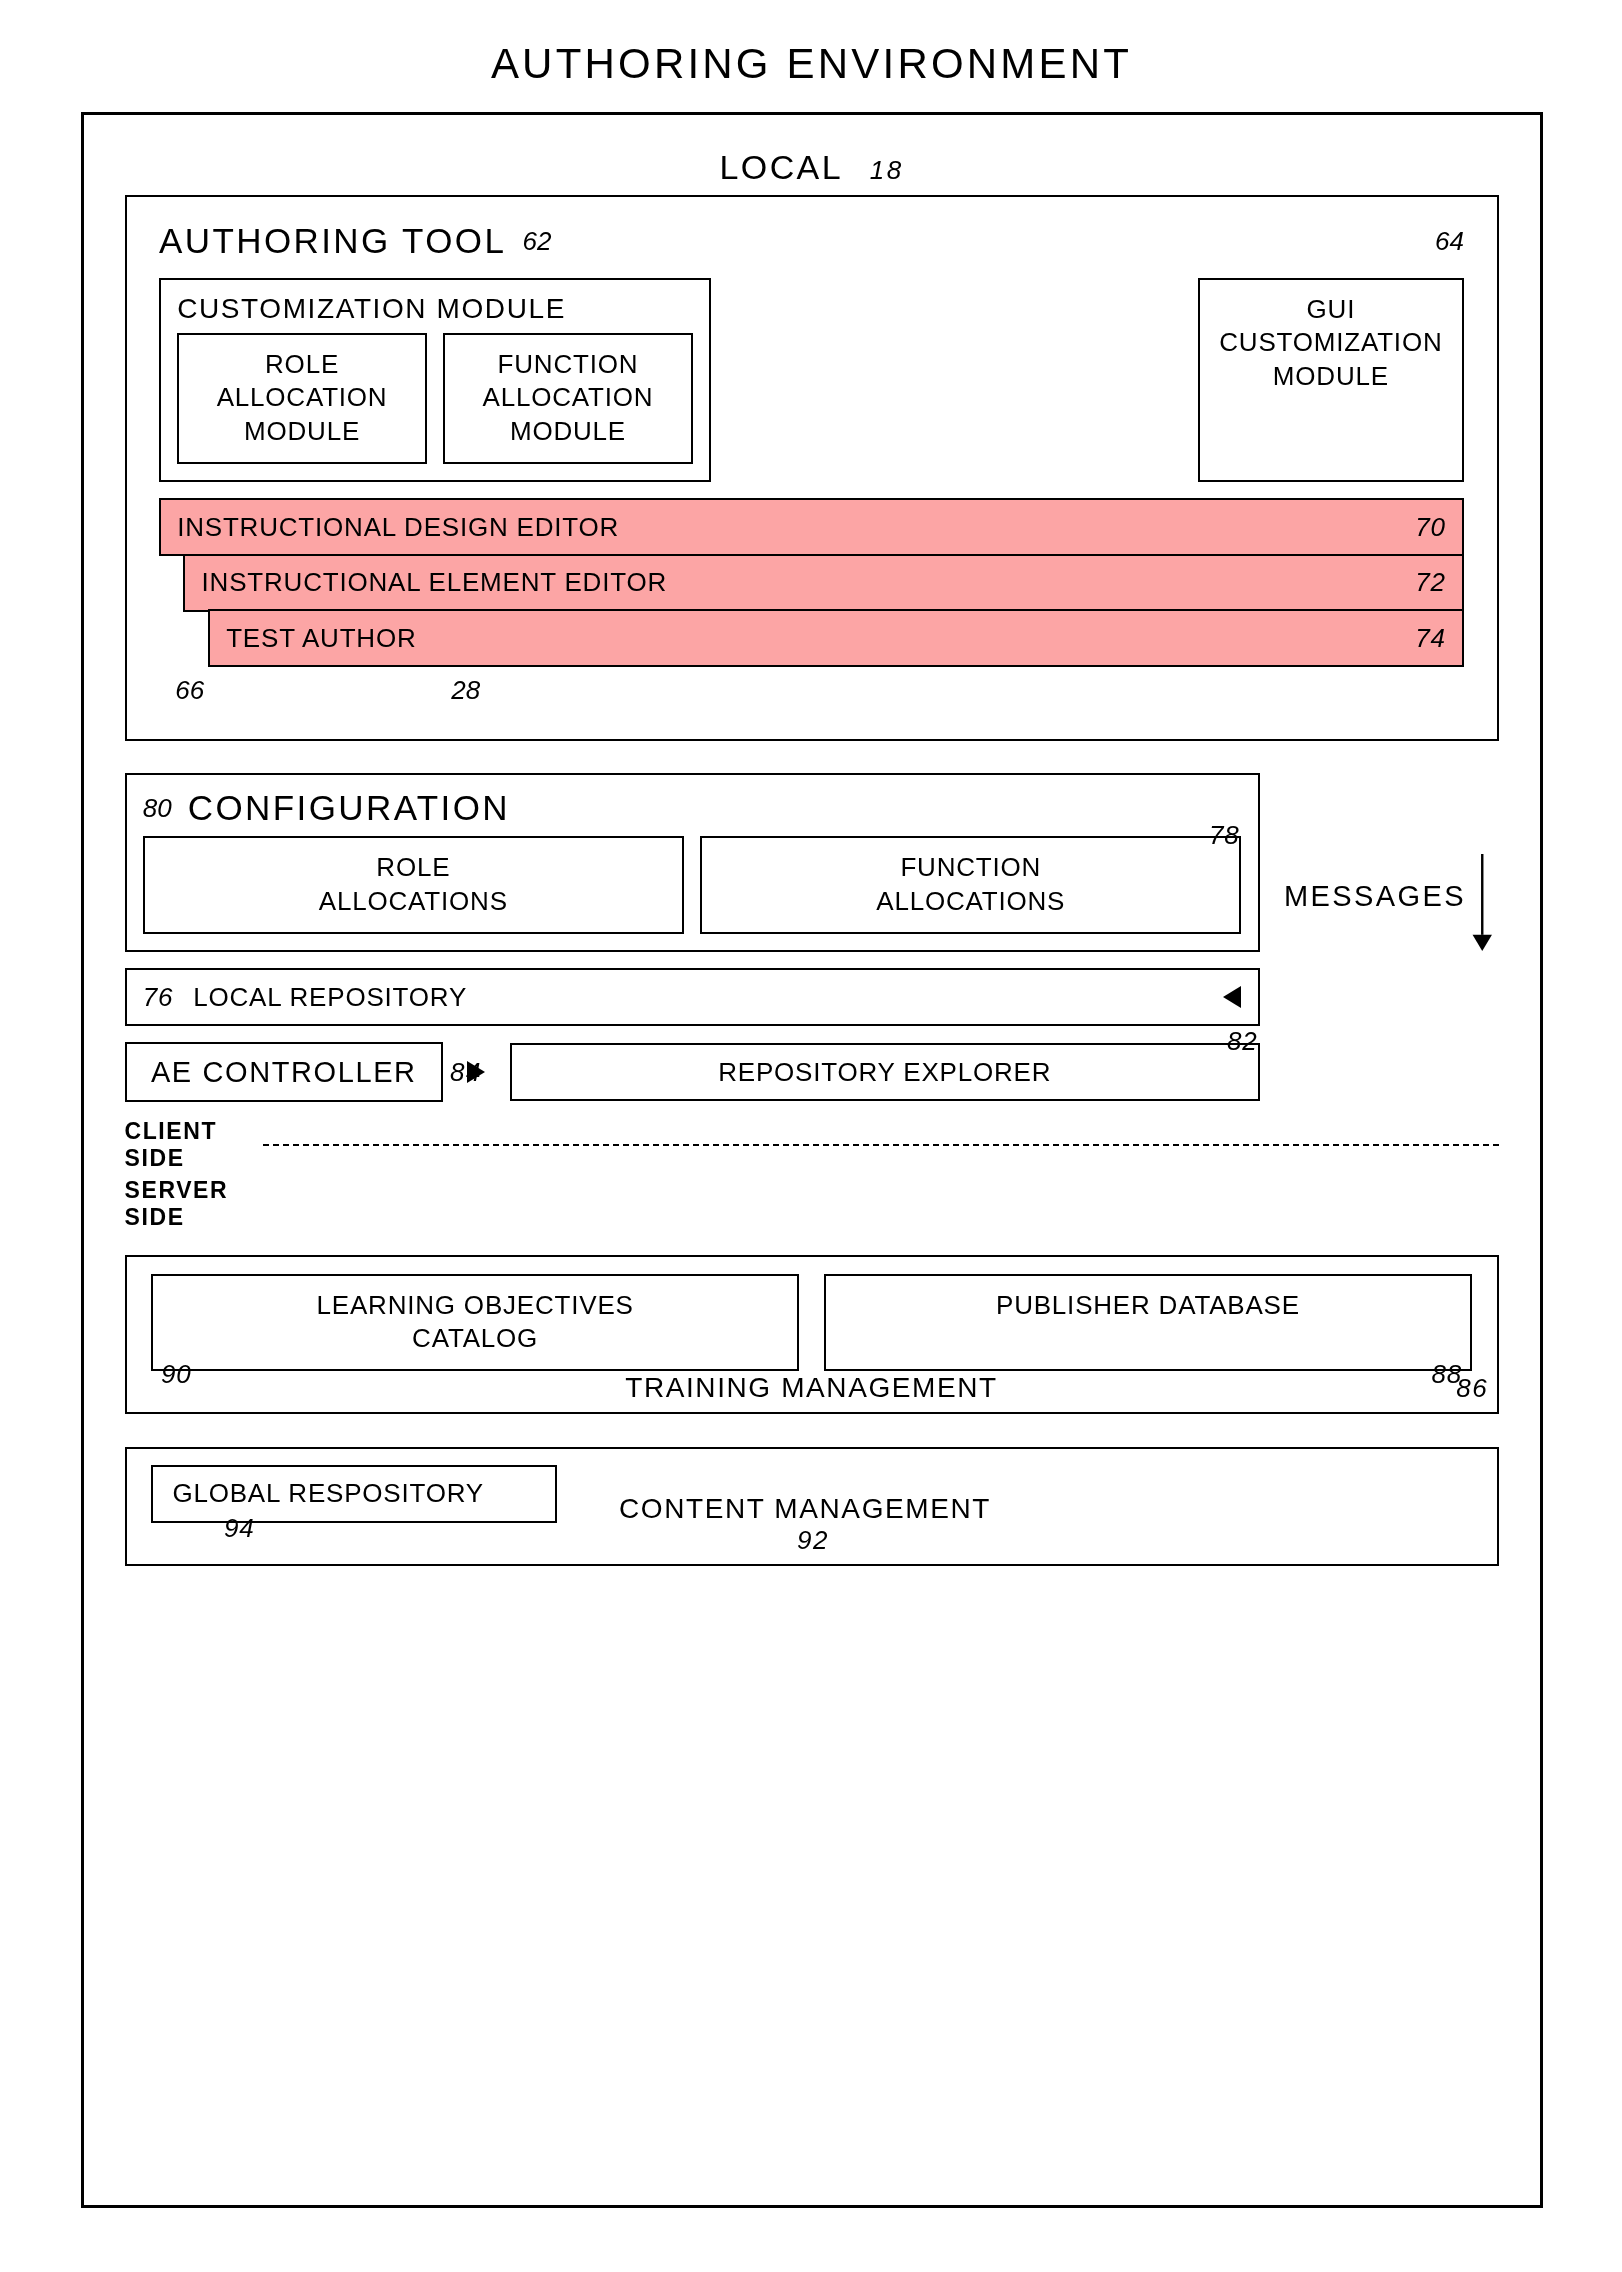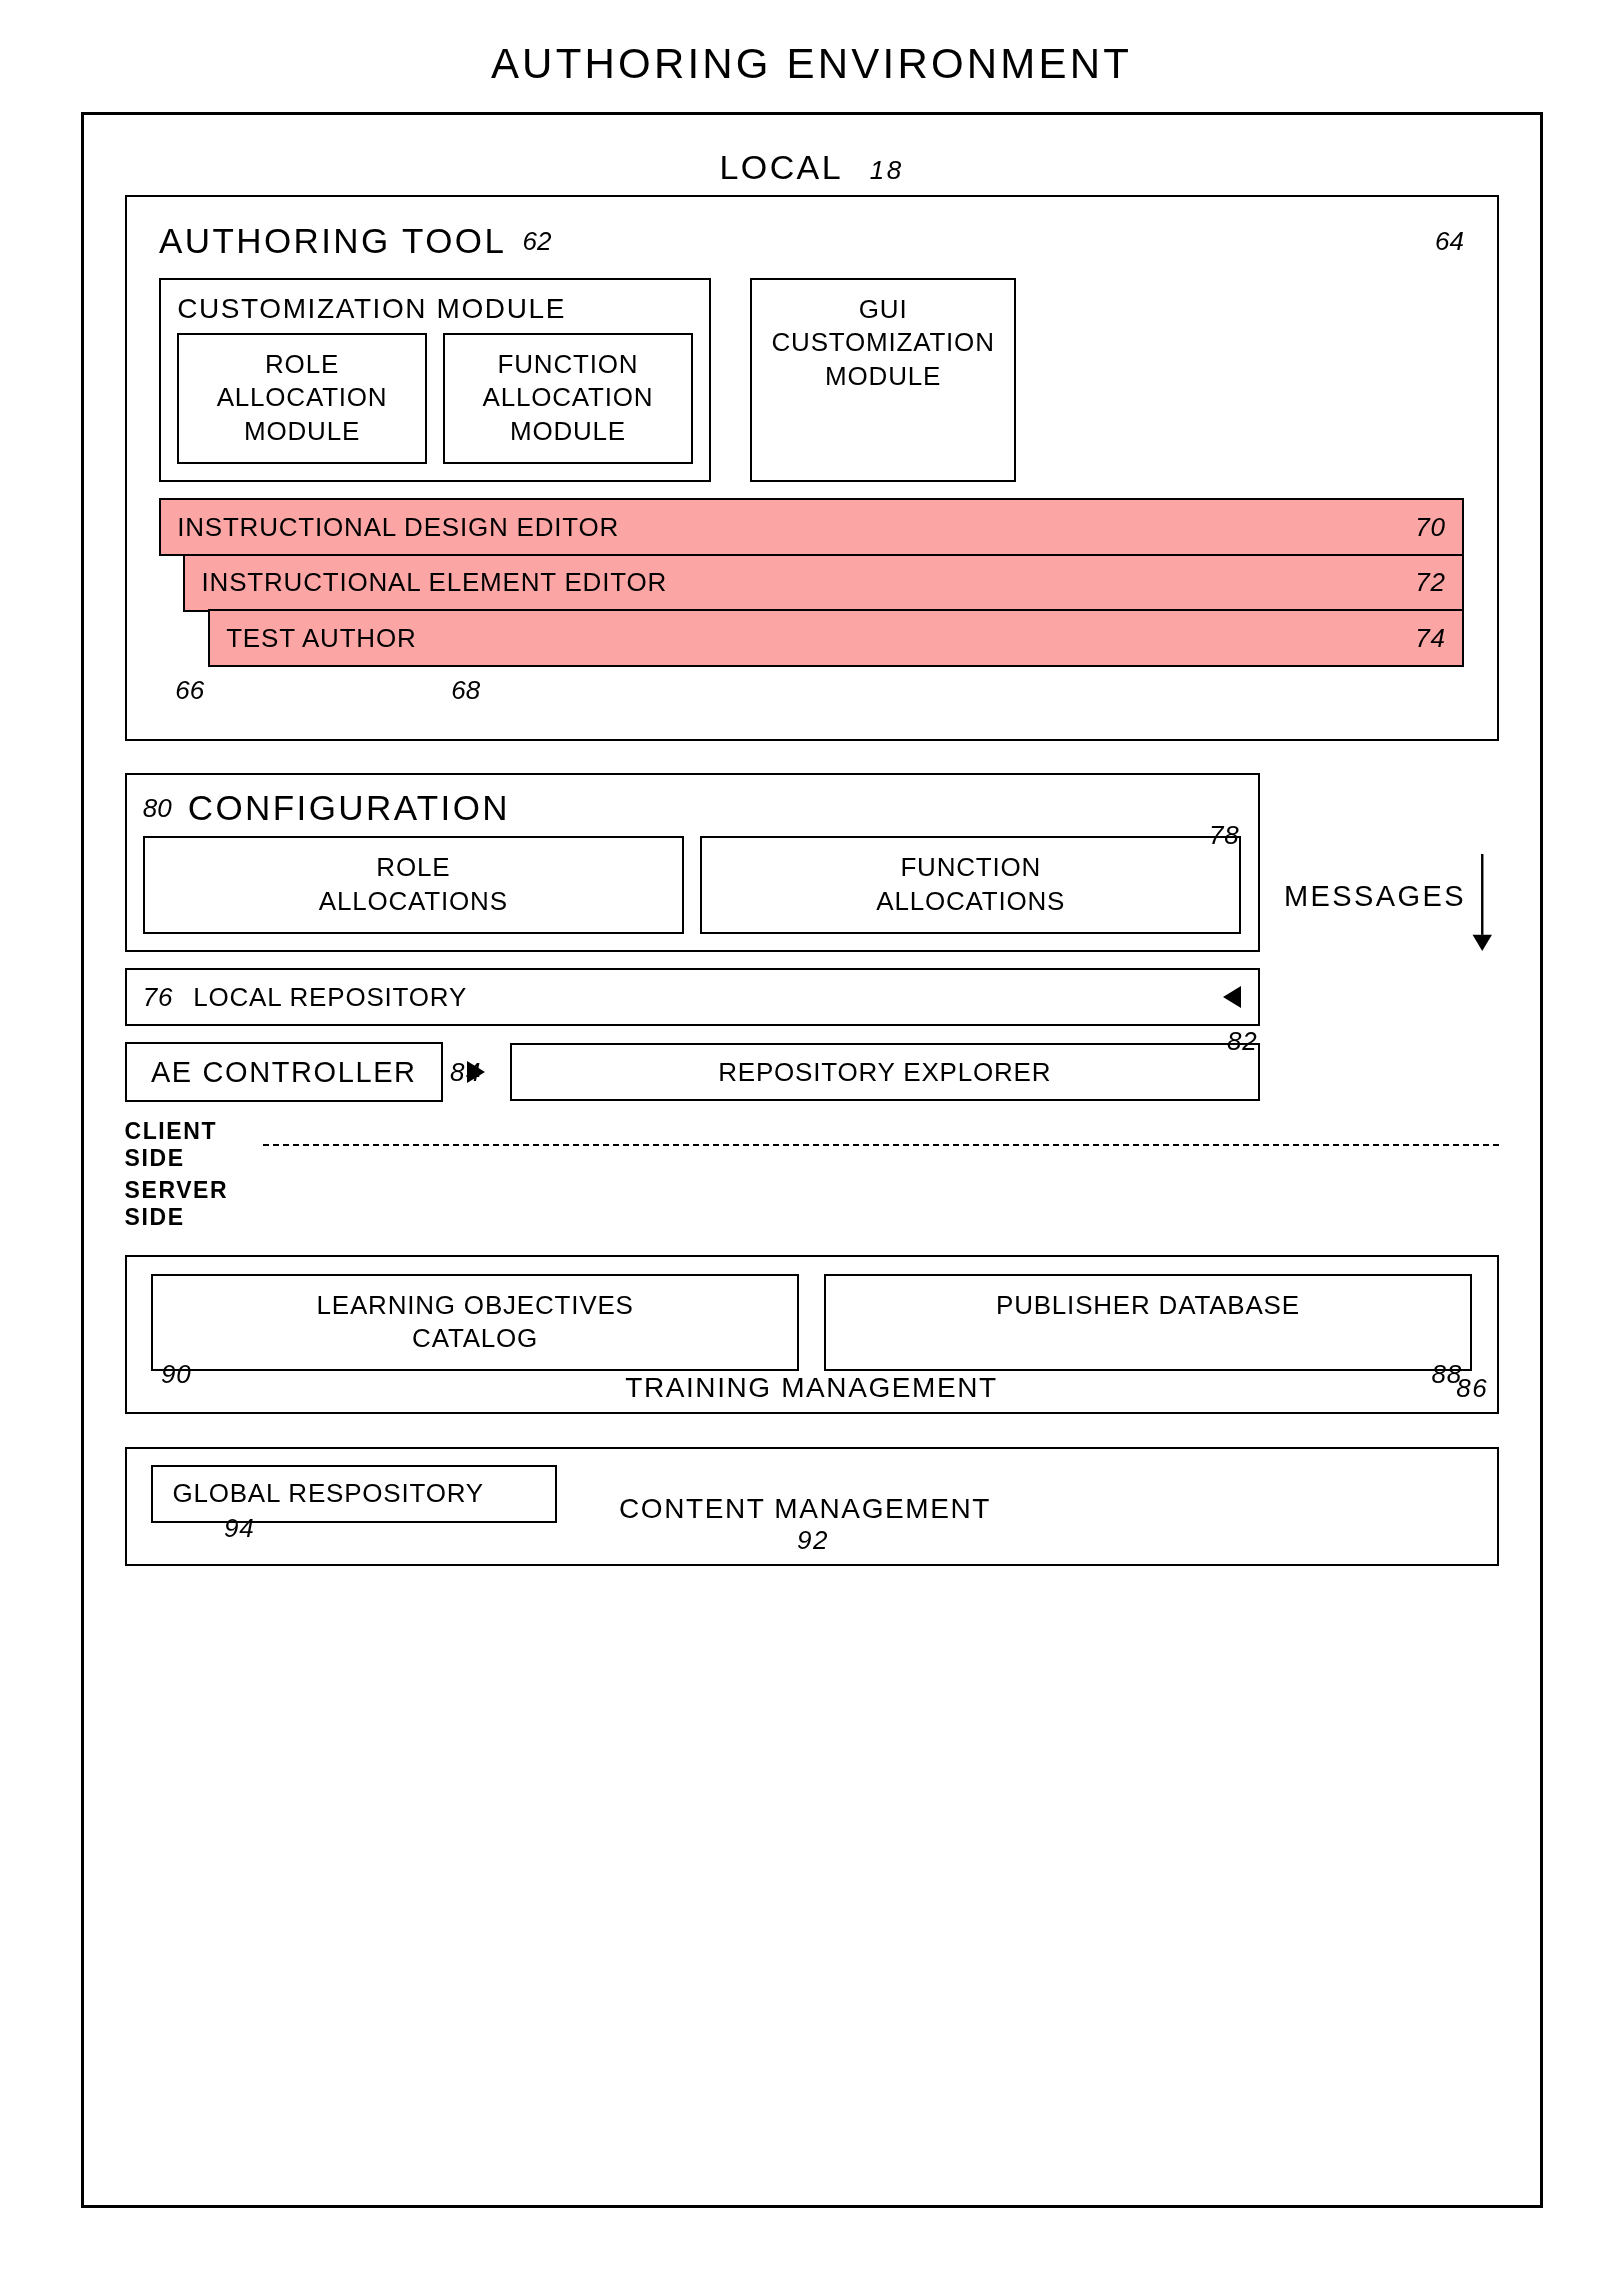--- a/index.html
+++ b/index.html
@@ -122,22 +122,23 @@
     .at-label-row {
       display: flex;
       align-items: center;
       gap: 16.2px;
       margin-bottom: 16.2px;
     }
 
     
     .tools-area {
       display: flex;
-      gap: 39px;
+      gap: 20px;
       margin-bottom: 16.2px;
+      justify-content: space-between;
     }
 
     
     .editors-area {
       display: flex;
       flex-direction: column;
       gap: 0;
       position: relative;
     }
 
@@ -218,21 +219,21 @@
         </div>
 
         <div class="editor-row" style="margin-left:49px;">
           <span>TEST AUTHOR</span>
           <span class="ref" style="position:absolute;right:16.2px;top:11.4px;">74</span>
         </div>
       </div>
 
       <div style="display:flex; gap:0; margin-top:8.1px; padding-left:16.2px;">
         <span class="ref" style="width:276px;">66</span>
-        <span class="ref">68</span>
+        <span class="ref">28</span>
       </div>
 
     </div>
 
     <div style="display:flex; gap:0; align-items:flex-start; margin-bottom:16.2px; position:relative; width:100%;">
 
       <div style="flex:1; display:flex; flex-direction:column; gap:0; position:relative;">
 
         <div style="border:2.4px solid #000; padding:13px 16.2px 16.2px 16.2px; position:relative; margin-bottom:16.2px;">
           <div style="display:flex; align-items:center; gap:8.1px; margin-bottom:8.1px;">

